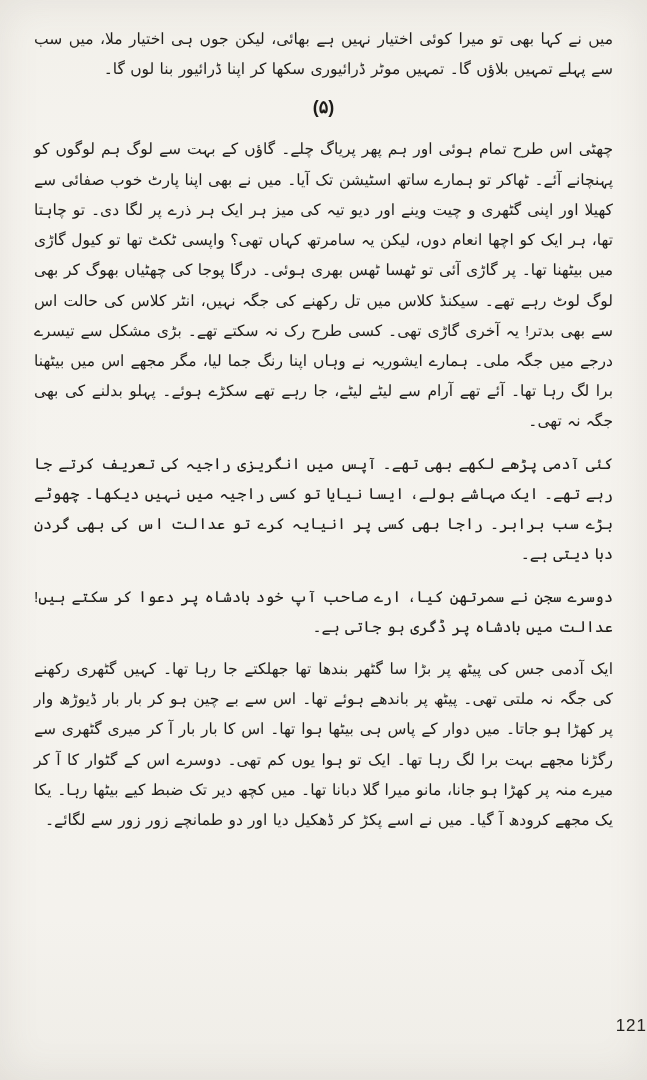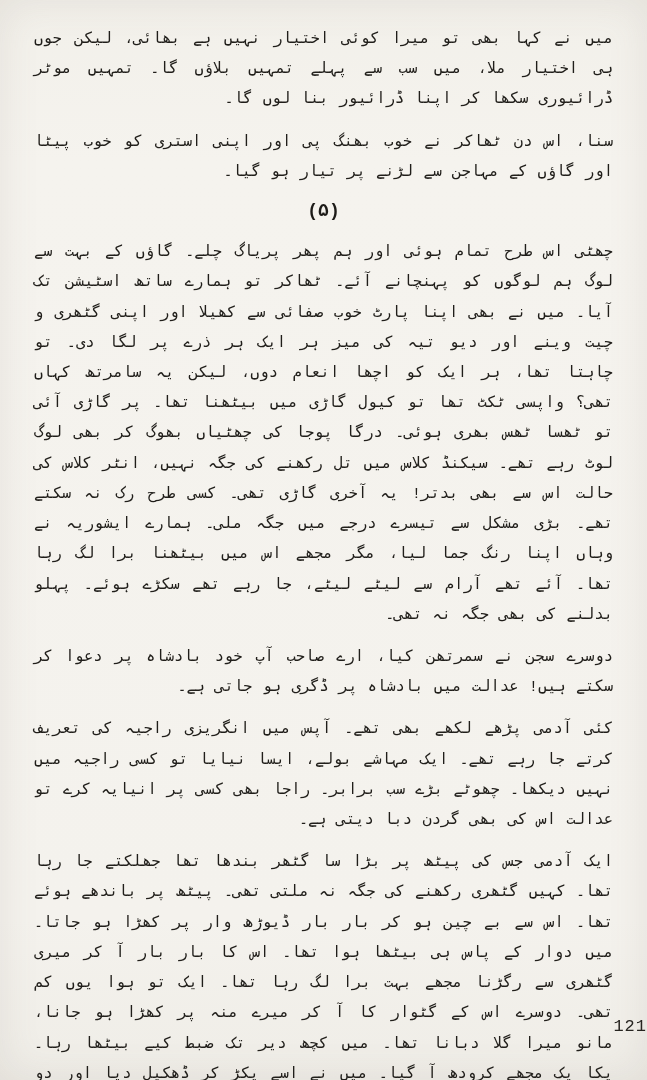--- a/index.html
+++ b/index.html
@@ -9,21 +9,21 @@
   }
   .page {
     width: 647px;
     height: 1080px;
     margin: 0 auto;
     background: #f4f2ed;
     background-image: linear-gradient(180deg, #f2f0ea 0%, #f5f3ee 15%, #f4f2ed 85%, #efede7 100%);
     box-sizing: border-box;
     position: relative;
     padding: 24px 34px 0 34px;
-    font-family: Liberation Mono, monospace;
+    font-family: Liberation Sans, sans-serif;
     color: #1d1b18;
     overflow: hidden;
     box-shadow: inset 0 0 40px rgba(120,110,95,0.12);
   }
   .text-block {
     direction: rtl;
   }
   .para {
     margin: 0 0 12px 0;
     font-size: 15.5px;
@@ -55,28 +55,27 @@
   }
 </style>
 </head>
 <body>
 
 <div class="page">
   <div class="text-block">
 
     <p class="para">میں نے کہا بھی تو میرا کوئی اختیار نہیں ہے بھائی، لیکن جوں ہی اختیار ملا، میں سب سے پہلے تمہیں بلاؤں گا۔ تمہیں موٹر ڈرائیوری سکھا کر اپنا ڈرائیور بنا لوں گا۔</p>
 
-    <p class="para">سنا، اس دن ٹھاکر نے خوب بھنگ پی اور اپنی استری کو خوب پیٹا اور گاؤں کے مہاجن سے لڑنے پر تیار ہو گیا۔</p>
 
     <div class="section-marker">(۵)</div>
 
     <p class="para">چھٹی اس طرح تمام ہوئی اور ہم پھر پریاگ چلے۔ گاؤں کے بہت سے لوگ ہم لوگوں کو پہنچانے آئے۔ ٹھاکر تو ہمارے ساتھ اسٹیشن تک آیا۔ میں نے بھی اپنا پارٹ خوب صفائی سے کھیلا اور اپنی گٹھری و چیت وینے اور دیو تیہ کی میز ہر ایک ہر ذرے پر لگا دی۔ تو چاہتا تھا، ہر ایک کو اچھا انعام دوں، لیکن یہ سامرتھ کہاں تھی؟ واپسی ٹکٹ تھا تو کیول گاڑی میں بیٹھنا تھا۔ پر گاڑی آئی تو ٹھسا ٹھس بھری ہوئی۔ درگا پوجا کی چھٹیاں بھوگ کر بھی لوگ لوٹ رہے تھے۔ سیکنڈ کلاس میں تل رکھنے کی جگہ نہیں، انٹر کلاس کی حالت اس سے بھی بدتر! یہ آخری گاڑی تھی۔ کسی طرح رک نہ سکتے تھے۔ بڑی مشکل سے تیسرے درجے میں جگہ ملی۔ ہمارے ایشوریہ نے وہاں اپنا رنگ جما لیا، مگر مجھے اس میں بیٹھنا برا لگ رہا تھا۔ آئے تھے آرام سے لیٹے لیٹے، جا رہے تھے سکڑے ہوئے۔ پہلو بدلنے کی بھی جگہ نہ تھی۔</p>
 
+    <p class="para">کئی آدمی پڑھے لکھے بھی تھے۔ آپس میں انگریزی راجیہ کی تعریف کرتے جا رہے تھے۔ ایک مہاشے بولے، ایسا نیایا تو کسی راجیہ میں نہیں دیکھا۔ چھوٹے بڑے سب برابر۔ راجا بھی کسی پر انیایہ کرے تو عدالت اس کی بھی گردن دبا دیتی ہے۔</p>
+
     <p class="para">دوسرے سجن نے سمرتھن کیا، ارے صاحب آپ خود بادشاہ پر دعوا کر سکتے ہیں! عدالت میں بادشاہ پر ڈگری ہو جاتی ہے۔</p>
-
-    <p class="para">کئی آدمی پڑھے لکھے بھی تھے۔ آپس میں انگریزی راجیہ کی تعریف کرتے جا رہے تھے۔ ایک مہاشے بولے، ایسا نیایا تو کسی راجیہ میں نہیں دیکھا۔ چھوٹے بڑے سب برابر۔ راجا بھی کسی پر انیایہ کرے تو عدالت اس کی بھی گردن دبا دیتی ہے۔</p>
 
     <p class="para">ایک آدمی جس کی پیٹھ پر بڑا سا گٹھر بندھا تھا جھلکتے جا رہا تھا۔ کہیں گٹھری رکھنے کی جگہ نہ ملتی تھی۔ پیٹھ پر باندھے ہوئے تھا۔ اس سے بے چین ہو کر بار بار ڈیوڑھ وار پر کھڑا ہو جاتا۔ میں دوار کے پاس ہی بیٹھا ہوا تھا۔ اس کا بار بار آ کر میری گٹھری سے رگڑنا مجھے بہت برا لگ رہا تھا۔ ایک تو ہوا یوں کم تھی۔ دوسرے اس کے گٹوار کا آ کر میرے منہ پر کھڑا ہو جانا، مانو میرا گلا دبانا تھا۔ میں کچھ دیر تک ضبط کیے بیٹھا رہا۔ یکا یک مجھے کرودھ آ گیا۔ میں نے اسے پکڑ کر ڈھکیل دیا اور دو طمانچے زور زور سے لگائے۔</p>
 
   </div>
 
   <div class="page-number">121</div>
 </div>
 
 </body></html>

